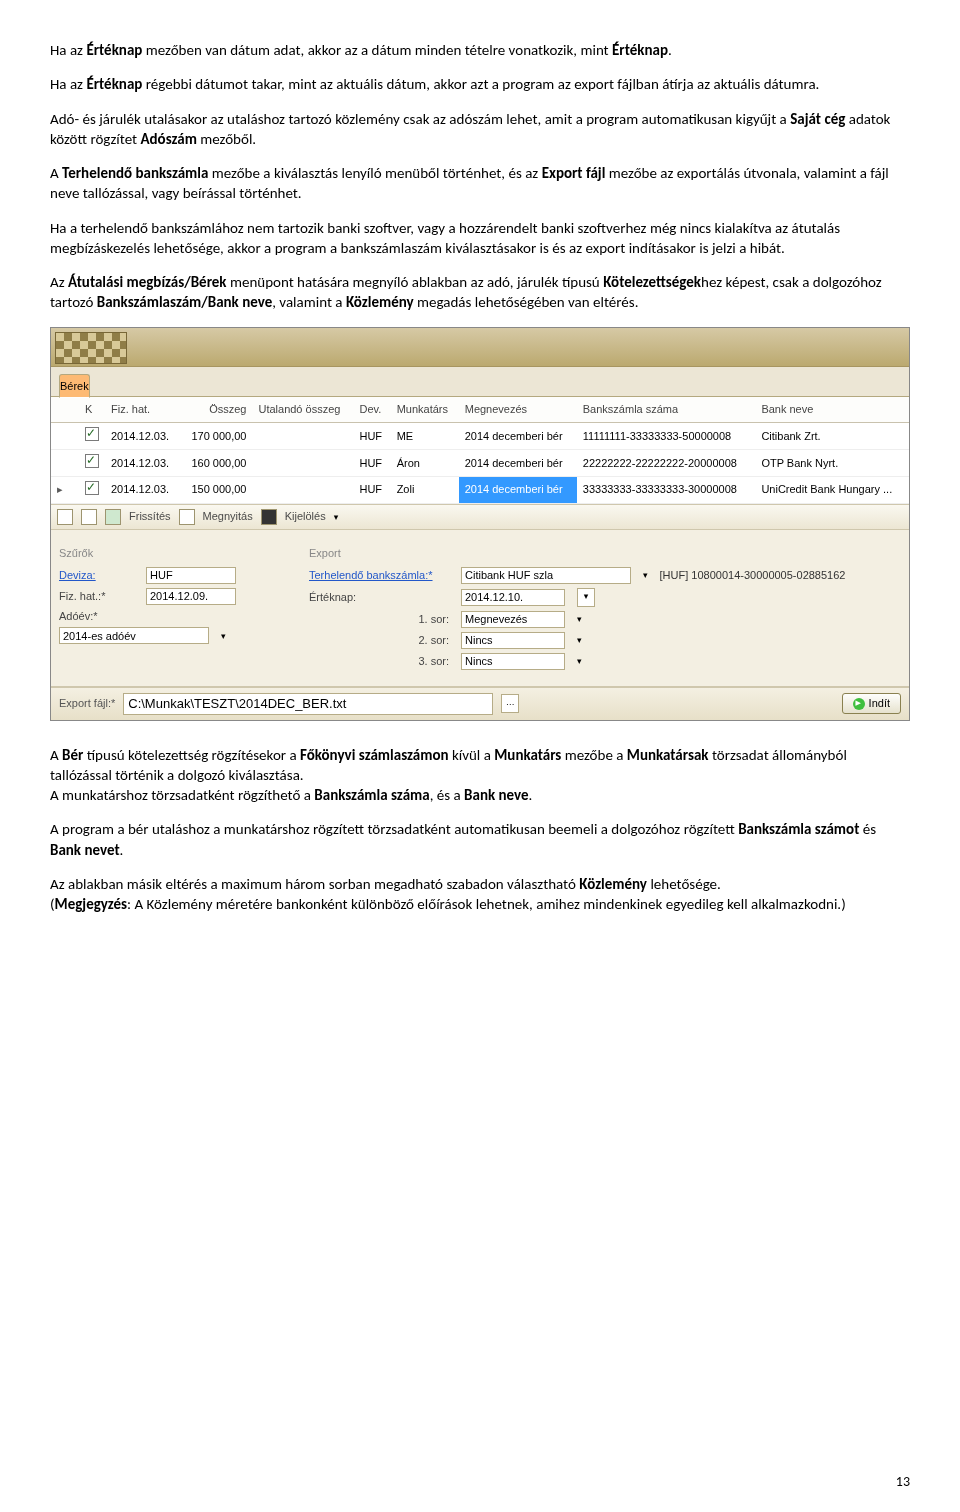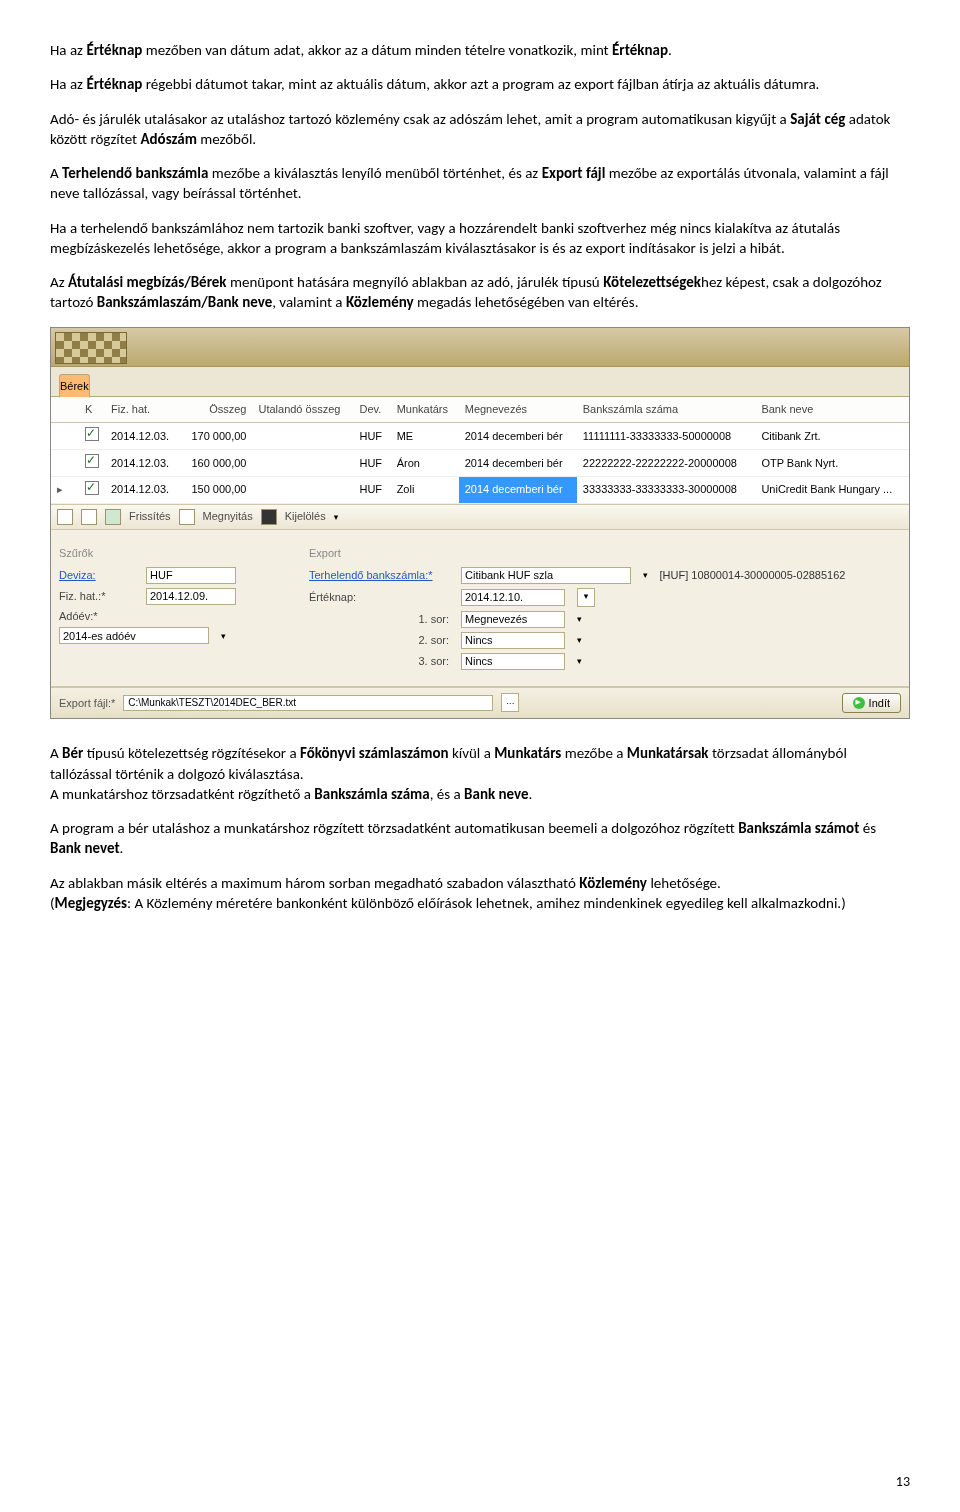--- a/index.html
+++ b/index.html
@@ -186,23 +186,23 @@
     background:linear-gradient(#f4f0e2,#e7e0c8);
     padding:5px 8px;
     gap:8px;
     border-top:1px solid #cfc7ad;
   }
   .export-row label { color:#555; }
   .export-row input {
     flex:0 0 370px;
     border:1px solid #b6ac87;
     background:#fff;
-    font-size:10px;
+    font-size:13px;
     padding:1px 4px;
-    height:16px;
+    height:22px;
     box-sizing:border-box;
   }
   .export-row .spacer { flex:1; }
   .btn-green {
     display:flex;
     align-items:center;
     gap:4px;
     border:1px solid #8a8150;
     background:linear-gradient(#fefefc,#e6e2ce);
     padding:2px 10px;

